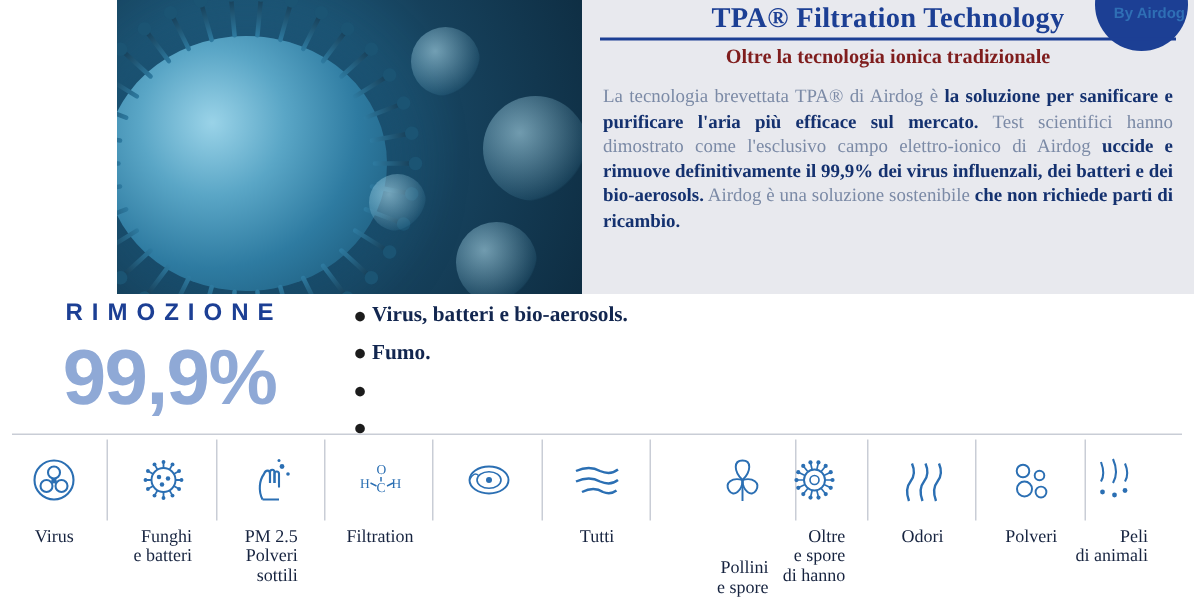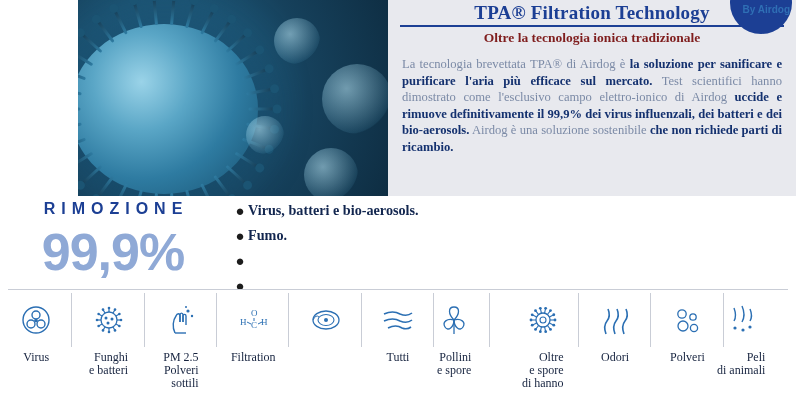--- a/index.html
+++ b/index.html
@@ -300,21 +300,21 @@
         <div class="sep"></div>
         <div class="ico">
           <svg width="38" height="34" viewBox="0 0 38 34">
             <path d="M5 11 q9 -4 16 0 q7 3 12 -1" fill="none" stroke="#2b6fb3" stroke-width="1.6"></path>
       <path d="M5 18 q9 -4 16 0 q7 3 12 -1" fill="none" stroke="#2b6fb3" stroke-width="1.6"></path>
       <path d="M9 25 q8 -4 14 0 q5 2 9 -1" fill="none" stroke="#2b6fb3" stroke-width="1.6"></path>
           </svg>
         </div>
         <div class="lbl"><span>Tutti</span></div>
       </div>
-      <div class="cell" style="left: 418px; width: 72.3636px;">
+      <div class="cell" style="left: 459px; width: 72.3636px; gap: 21px;">
         <div class="sep"></div>
         <div class="ico">
           <svg width="38" height="34" viewBox="0 0 38 34">
             <path d="M19 17 C13 11 13 4 19 4 C25 4 25 11 19 17" fill="none" stroke="#2b6fb3" stroke-width="1.3"></path>
       <path d="M19 17 C12 15 7 19 10 24 C13 29 19 24 19 17" fill="none" stroke="#2b6fb3" stroke-width="1.3"></path>
       <path d="M19 17 C26 15 31 19 28 24 C25 29 19 24 19 17" fill="none" stroke="#2b6fb3" stroke-width="1.3"></path>
       <line x1="19" y1="17" x2="19" y2="31" stroke="#2b6fb3" stroke-width="1.3"></line>
           </svg>
         </div>
         <div class="lbl"><span>Pollini</span><br><span>e spore</span></div>

